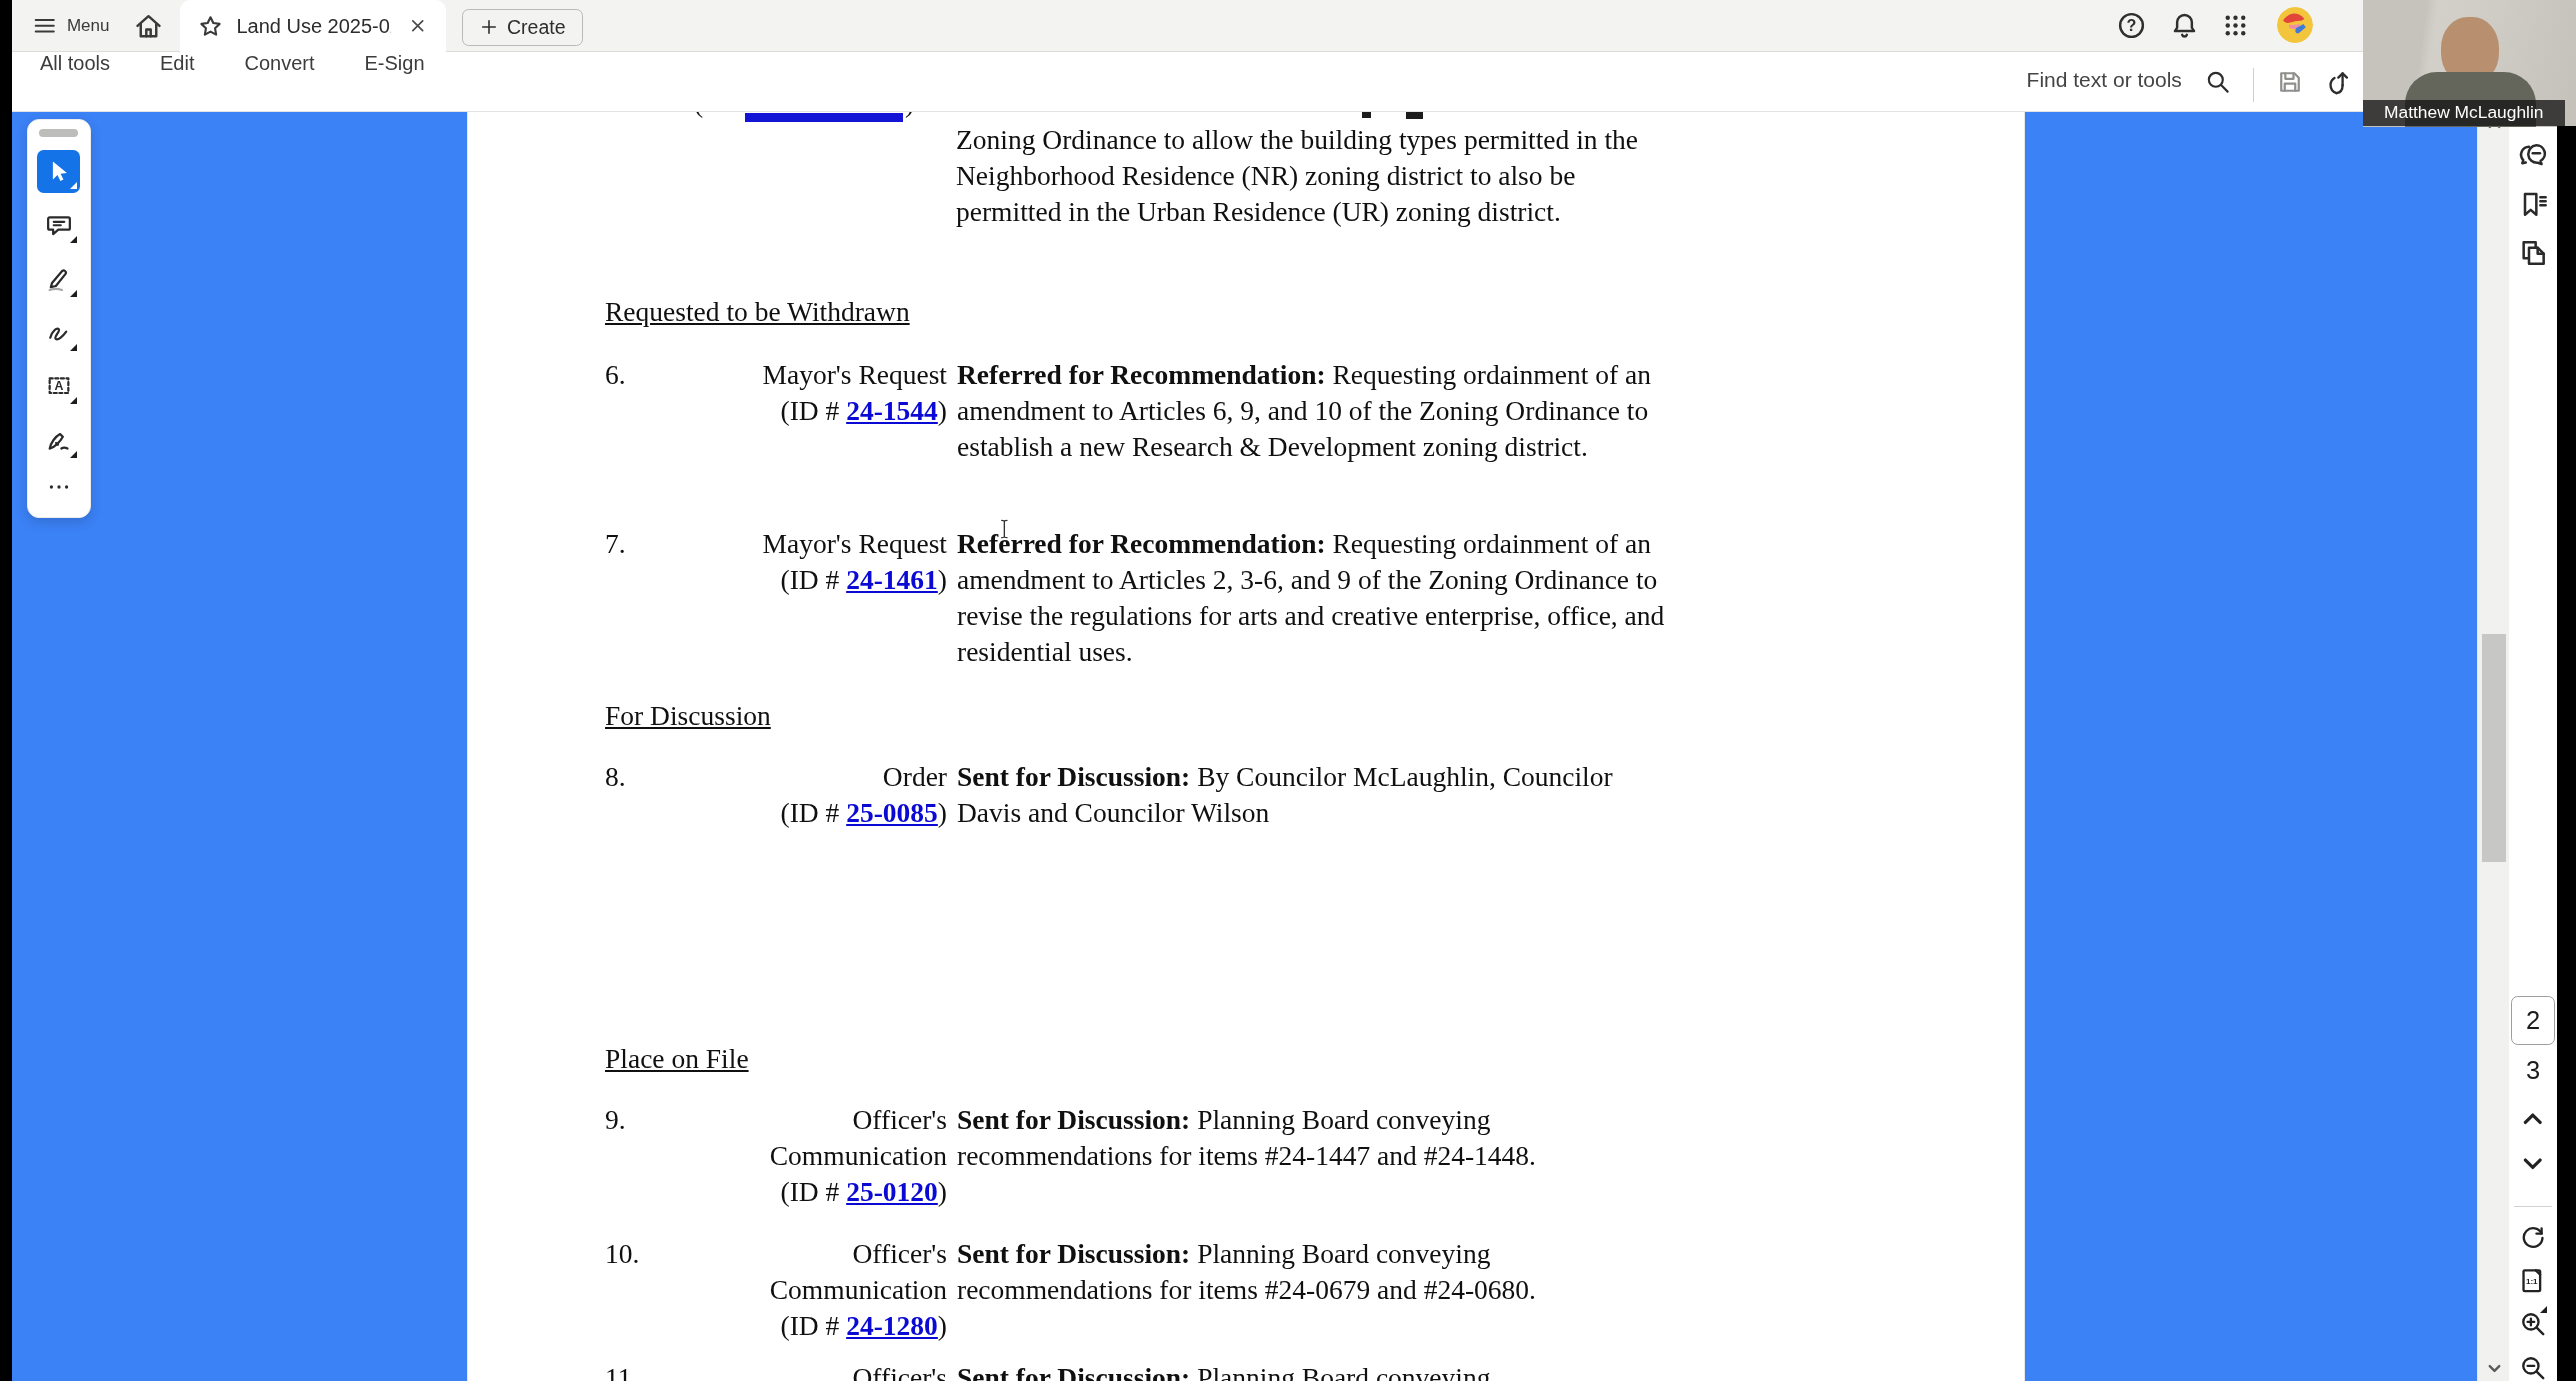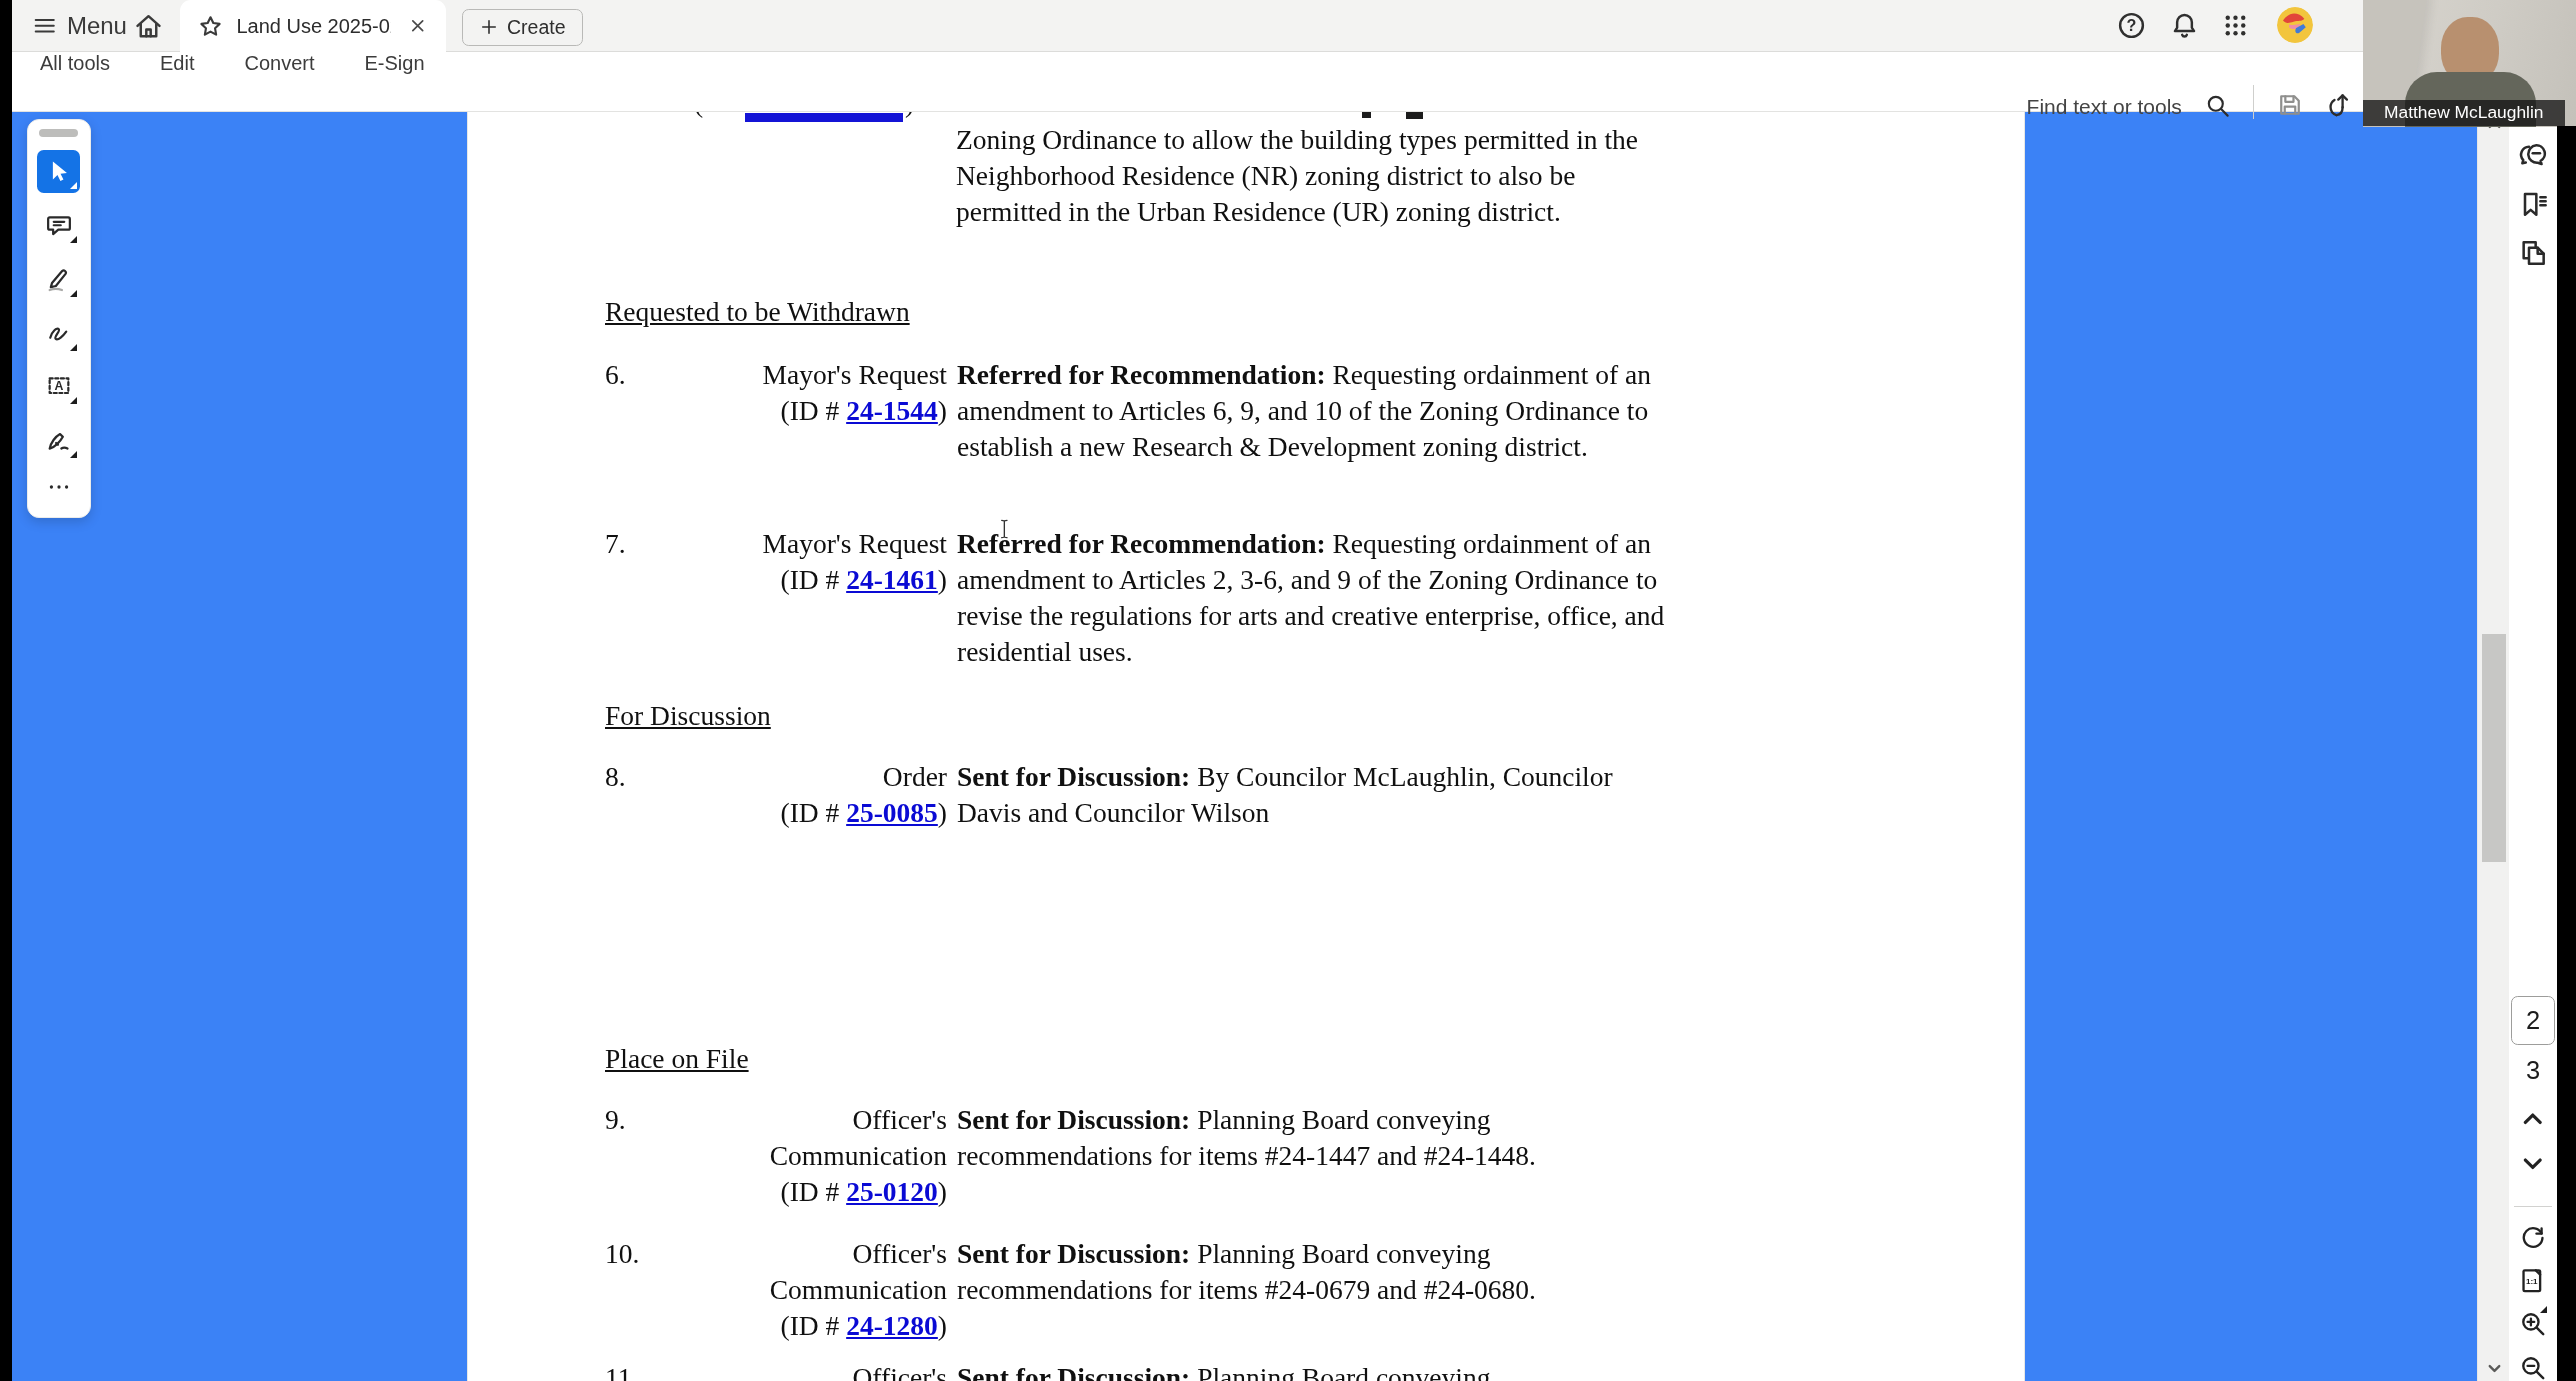--- a/index.html
+++ b/index.html
@@ -4,37 +4,37 @@
 <style>
   html,body{margin:0;padding:0;background:#222;}
   .screen{position:relative;width:2576px;height:1382px;background:#fff;overflow:hidden;
           font-family:"Liberation Sans","DejaVu Sans",sans-serif;color:#2e2e2e;}
   .abs{position:absolute;}
   svg{display:block;}
   .ico{stroke:currentColor;fill:none;stroke-width:1.9;stroke-linecap:round;stroke-linejoin:round;}
 
   
   .topbar{left:0;top:0;width:2576px;height:51px;background:#f3f3f2;border-bottom:0.7px solid #dcdcda;z-index:20;}
-  .menu-btn{left:32px;top:12px;height:27px;display:flex;align-items:center;gap:9.4px;color:#3a3a3a;font-size:24px;cursor:default;}
+  .menu-btn{left:32px;top:12px;height:27px;display:flex;align-items:center;gap:9.4px;color:#3a3a3a;font-size:17px;cursor:default;}
   .home-btn{left:133px;top:10.7px;width:31px;height:31px;color:#3a3a3a;}
   .tab{left:180px;top:0;width:266px;height:52px;background:#fff;border-radius:10.7px 10.7px 0 0;
        display:flex;align-items:center;padding:0 17.4px;box-sizing:border-box;gap:12px;z-index:21;}
   .tab-title{font-size:20px;color:#2c2c2c;white-space:nowrap;overflow:hidden;}
   .tab .star{color:#3a3a3a;flex:0 0 auto;}
   .tab .close{color:#4a4a4a;flex:0 0 auto;margin-left:4px;}
   .create-btn{left:462px;top:8.7px;height:35px;padding:0 16px;border:1.3px solid #b9b9b7;border-radius:6.7px;
        display:flex;align-items:center;gap:8px;font-size:19.5px;color:#2e2e2e;background:transparent;}
   .top-ico{top:10px;width:31px;height:31px;color:#2f2f2f;}
   .avatar{left:2277px;top:7.4px;width:36px;height:36px;border-radius:50%;overflow:hidden;}
 
   
   .toolbar2{left:0;top:52px;width:2576px;height:59px;background:#fff;border-bottom:0.7px solid #e3e3e1;z-index:19;}
   .tb-left{left:40px;top:0;height:59px;display:flex;gap:50px;font-size:20px;color:#3c3c3c;}
   .find-label{font-size:21px;color:#444;}
-  .tb-right{right:221px;top:8px;height:59px;display:flex;align-items:flex-end;gap:22px;}
+  .tb-right{right:221px;top:16px;height:59px;display:flex;align-items:flex-start;gap:22px;}
   .vdiv{width:0.7px;height:34px;background:#cfcfcd;}
   .save-ico{color:#8f8f8d;width:28px;height:28px;}
   .share-ico{color:#2c2c2c;width:29.5px;height:29.5px;}
   .search-ico{color:#2c2c2c;width:27px;height:27px;}
 
   
   .viewer{left:12px;top:111px;width:2465px;height:1271px;background:#3b82f6;overflow:hidden;}
   .page{position:absolute;left:455px;top:0;width:1556px;height:1271px;background:#fff;
         border-left:0.7px solid #e7e7e5;border-right:0.7px solid #e7e7e5;}
 

